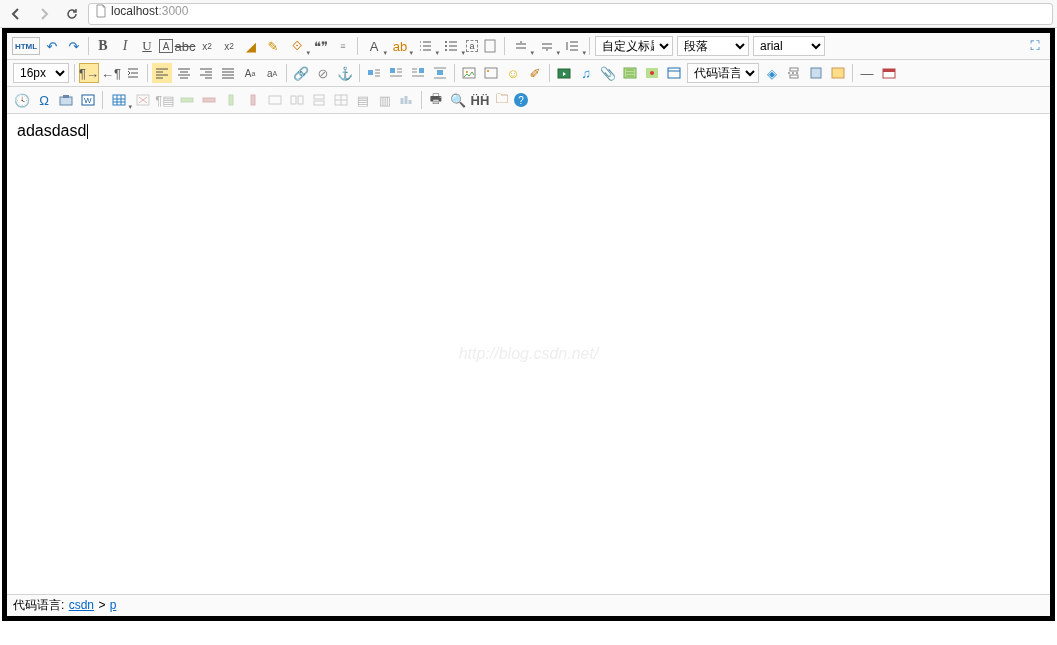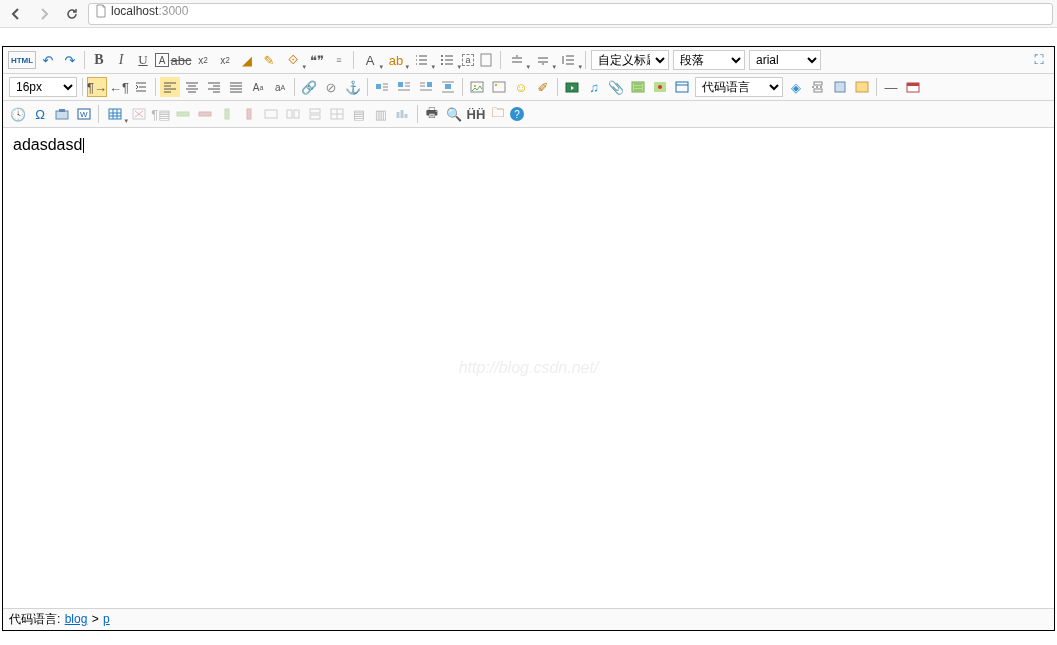--- a/index.html
+++ b/index.html
@@ -2,21 +2,21 @@
 <html><head>
 <meta charset="utf-8">
 <style>
 *{box-sizing:border-box;margin:0;padding:0}
 body{font-family:Arial,"Microsoft YaHei",sans-serif;font-size:12px;background:#fff;width:1057px}
 .browser-bar{display:flex;align-items:center;height:28px;border-bottom:1px solid #ddd;padding:0 4px;gap:4px;background:#f8f8f8}
 .nav-btn{width:24px;height:22px;display:flex;align-items:center;justify-content:center;color:#6b6b6b;border-radius:3px}
 .nav-btn.disabled{color:#bbb}
 .url-bar{flex:1;display:flex;height:22px;border:1px solid #ccc;border-radius:3px;padding:0 6px;background:#fff;color:#999}
 .url-bar .host{color:#333;margin-left:4px}
-.editor{margin:18px 2px 0 2px;border:1px solid #000000}
+.editor{margin:0 2px 0 2px;border:5px solid #000000}
 .toolbar{background:#fafafa;border-bottom:1px solid #d4d4d4;padding:2px 4px;display:flex;flex-wrap:wrap;align-items:center;gap:0;min-height:26px}
 .tb-btn{width:20px;height:20px;margin:1px;display:inline-flex;align-items:center;justify-content:center;font-size:13px;cursor:pointer;color:#555;position:relative}
 .tb-btn.wide{width:24px}
 .tb-btn .arr{font-size:7px;position:absolute;right:-1px;bottom:-1px;color:#666}
 .sep{width:1px;height:18px;background:#ccc;margin:0 3px}
 .sel{height:20px;border:1px solid #ccc;background:#fff;font-size:12px;font-family:inherit;padding:0 2px;margin:1px 2px}
 .html-btn{width:28px;height:18px;border:1px solid #c0c0c0;font-size:8px;font-weight:bold;color:#2060a0;display:inline-flex;align-items:center;justify-content:center;margin:1px}
 .content{min-height:480px;padding:8px 10px;font-family:Arial;font-size:16px;position:relative}
 .watermark{position:absolute;top:50%;left:50%;transform:translate(-50%,-50%);color:#eee;font-size:16px;font-style:italic;pointer-events:none}
 .status{display:flex;align-items:center;height:22px;border-top:1px solid #d4d4d4;padding:0 6px;background:#fafafa;font-size:12px}
@@ -121,21 +121,21 @@
       </span>
     <span class="sep"></span>
     <select class="sel" style="width:78px"><option>自定义标题</option></select>
     <select class="sel" style="width:72px"><option>段落</option></select>
     <select class="sel" style="width:72px"><option>arial</option></select>
     <span style="flex:1"></span>
     <span class="tb-btn" style="color:#2070b0">⛶</span>
   </div>
 
   <div class="toolbar">
-    <select class="sel" style="width:68px"><option>16px</option></select>
+    <select class="sel" style="width:56px"><option>16px</option></select>
     <span class="sep"></span>
     <span class="tb-btn" style="background:#ffe9a0;border:1px solid #d0b050">¶→</span>
     <span class="tb-btn">←¶</span>
     <span class="tb-btn">
         <svg width="14" height="12">
           <path d="M2 2h10M5 6h7M2 10h10M2 4l2 2-2 2" stroke="#555" fill="none"></path>
         </svg>
       </span>
     <span class="sep"></span>
     <span class="tb-btn" style="background:#ffe9a0">
@@ -225,21 +225,21 @@
           <rect x="1" y="1" width="12" height="10" fill="#b8e090"></rect>
           <circle cx="7" cy="6" r="2" fill="#d33"></circle>
         </svg>
       </span>
     <span class="tb-btn">
         <svg width="14" height="12">
           <rect x="1" y="1" width="12" height="10" fill="none" stroke="#2070b0"></rect>
           <path d="M1 4h12" stroke="#2070b0"></path>
         </svg>
       </span>
-    <select class="sel" style="width:88px"><option>代码语言</option></select>
+    <select class="sel" style="width:72px"><option>代码语言</option></select>
     <span class="tb-btn" style="color:#3090d0">◈</span>
     <span class="tb-btn">
         <svg width="14" height="12">
           <path d="M1 6h12" stroke="#555" stroke-dasharray="2"></path>
           <rect x="3" y="1" width="8" height="3" fill="none" stroke="#888"></rect>
           <rect x="3" y="8" width="8" height="3" fill="none" stroke="#888"></rect>
         </svg>
       </span>
     <span class="tb-btn">
         <svg width="14" height="12">
@@ -350,18 +350,18 @@
   </div>
 
   <div class="content">
     <span>adasdasd</span><span class="cursor"></span>
     <div class="watermark">http://blog.csdn.net/</div>
   </div>
 
   <div class="status">
     <span class="path">
       <span>代码语言:</span>
-      <a href="#">blog</a>
+      <a href="#">csdn</a>
       <span>&gt;</span>
       <a href="#">p</a>
     </span>
   </div>
 </div>
 
 </body></html>

